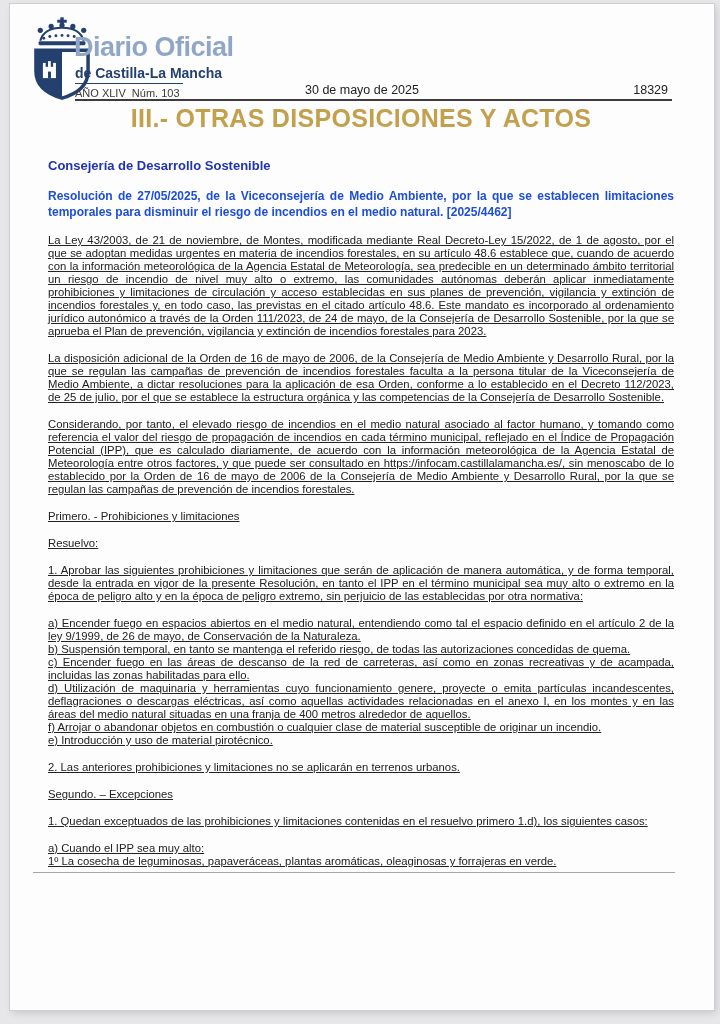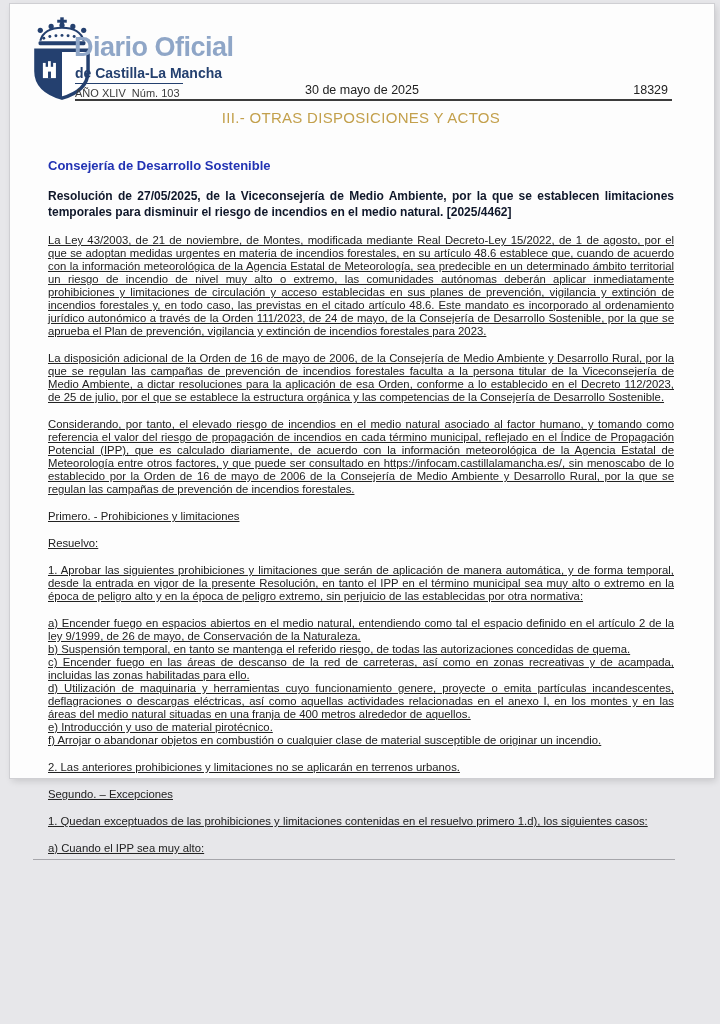--- a/index.html
+++ b/index.html
@@ -1,36 +1,36 @@
 <!DOCTYPE html>
 <html lang="es" style="--gold: #C3A04C; --royal-blue: #2132B3; --navy: #24406F; --steel-blue: #8FA6C7; --ink: #222222;"><head>
 <meta charset="utf-8">
 <style>
   html,body{margin:0;padding:0;}
   body{background:#dcdcdf;font-family:"Liberation Sans","DejaVu Sans",sans-serif;}
   .scan{position:relative;width:720px;height:1024px;background:#e7e7ea;overflow:hidden;}
-  .page{position:absolute;left:10px;top:4px;width:704px;height:774px;background:#fdfdfd;
+  .page{position:absolute;left:10px;top:4px;width:704px;height:1006px;background:#fdfdfd;
         box-shadow:0 0 0 1px #cfcfd3, 2px 3px 7px rgba(0,0,0,.14);}
   
   .logo{position:absolute;left:19px;top:12px;width:66px;height:86px;}
   .mast-title{position:absolute;left:64px;top:30px;font-size:27px;font-weight:bold;
               letter-spacing:-0.5px;color:var(--steel-blue,#8FA6C7);line-height:1;}
   .mast-sub{position:absolute;left:65px;top:62px;font-size:14px;font-weight:bold;
             color:var(--navy,#24406F);line-height:1;}
   .mast-subrule{position:absolute;left:65px;top:79px;width:108px;border-top:1.5px solid var(--navy,#24406F);}
   .mast-edition{position:absolute;left:65px;top:83px;font-size:11px;color:#3b3b3b;white-space:pre;}
   .head-date{position:absolute;left:0;right:0;top:79px;text-align:center;font-size:12.5px;color:#222;}
   .head-page{position:absolute;top:79px;right:46px;font-size:12.5px;color:#222;}
   .head-rule{position:absolute;left:65px;top:95px;width:597px;border-top:2px solid #3c3c3c;}
   
   .col{position:absolute;left:38px;top:104px;width:626px;color:var(--ink,#222);}
-  .section-title{margin:0;font-size:15px;line-height:20px;font-weight:normal;text-align:center;
+  .section-title{margin:0;font-size:25px;line-height:20px;font-weight:bold;text-align:center;
                  color:var(--gold,#C3A04C);letter-spacing:.3px;}
   .dept{margin:30px 0 0 0;font-size:13px;font-weight:bold;text-align:left;color:var(--royal-blue,#2132B3);}
-  .res-title{margin:16px 0 0 0;font-size:12px;line-height:15.5px;font-weight:bold;text-align:justify;color:#0f172a;}
+  .res-title{margin:16px 0 0 0;font-size:12px;line-height:15.5px;font-weight:bold;text-align:justify;color:#1d4ed8;}
   .p{margin:14px 0 0 0;font-size:11.3px;line-height:13px;text-align:justify;text-decoration:underline;}
   .tight{margin:0;}
   .block{margin-top:14px;}
   .bottom-rule{margin:4px 0 0 -15px;width:642px;border-top:1px solid #a6a6ab;}
 </style>
 </head>
 <body>
 
 <div class="scan">
   <div class="page">
@@ -86,30 +86,31 @@
       <p class="p">Primero. - Prohibiciones y limitaciones</p>
 
       <p class="p">Resuelvo:</p>
       <p class="p">1. Aprobar las siguientes prohibiciones y limitaciones que serán de aplicación de manera automática, y de forma temporal, desde la entrada en vigor de la presente Resolución, en tanto el IPP en el término municipal sea muy alto o extremo en la época de peligro alto y en la época de peligro extremo, sin perjuicio de las establecidas por otra normativa:</p>
 
       <div class="block">
         <p class="p tight">a) Encender fuego en espacios abiertos en el medio natural, entendiendo como tal el espacio definido en el artículo 2 de la ley 9/1999, de 26 de mayo, de Conservación de la Naturaleza.</p>
         <p class="p tight">b) Suspensión temporal, en tanto se mantenga el referido riesgo, de todas las autorizaciones concedidas de quema.</p>
         <p class="p tight">c) Encender fuego en las áreas de descanso de la red de carreteras, así como en zonas recreativas y de acampada, incluidas las zonas habilitadas para ello.</p>
         <p class="p tight">d) Utilización de maquinaria y herramientas cuyo funcionamiento genere, proyecte o emita partículas incandescentes, deflagraciones o descargas eléctricas, así como aquellas actividades relacionadas en el anexo I, en los montes y en las áreas del medio natural situadas en una franja de 400 metros alrededor de aquellos.</p>
+        <p class="p tight">f) Arrojar o abandonar objetos en combustión o cualquier clase de material susceptible de originar un incendio.</p>
         <p class="p tight">e) Introducción y uso de material pirotécnico.</p>
-        <p class="p tight">f) Arrojar o abandonar objetos en combustión o cualquier clase de material susceptible de originar un incendio.</p>
       </div>
 
       <p class="p">2. Las anteriores prohibiciones y limitaciones no se aplicarán en terrenos urbanos.</p>
 
       <p class="p">Segundo. – Excepciones</p>
       <p class="p">1. Quedan exceptuados de las prohibiciones y limitaciones contenidas en el resuelvo primero 1.d), los siguientes casos:</p>
 
       <div class="block">
         <p class="p tight">a) Cuando el IPP sea muy alto:</p>
+        <p class="p tight">1º La cosecha de leguminosas, papaveráceas, plantas aromáticas, oleaginosas y forrajeras en verde.</p>
       </div>
 
       <div class="bottom-rule"></div>
     </div>
 
   </div>
 </div>
 
 </body></html>

